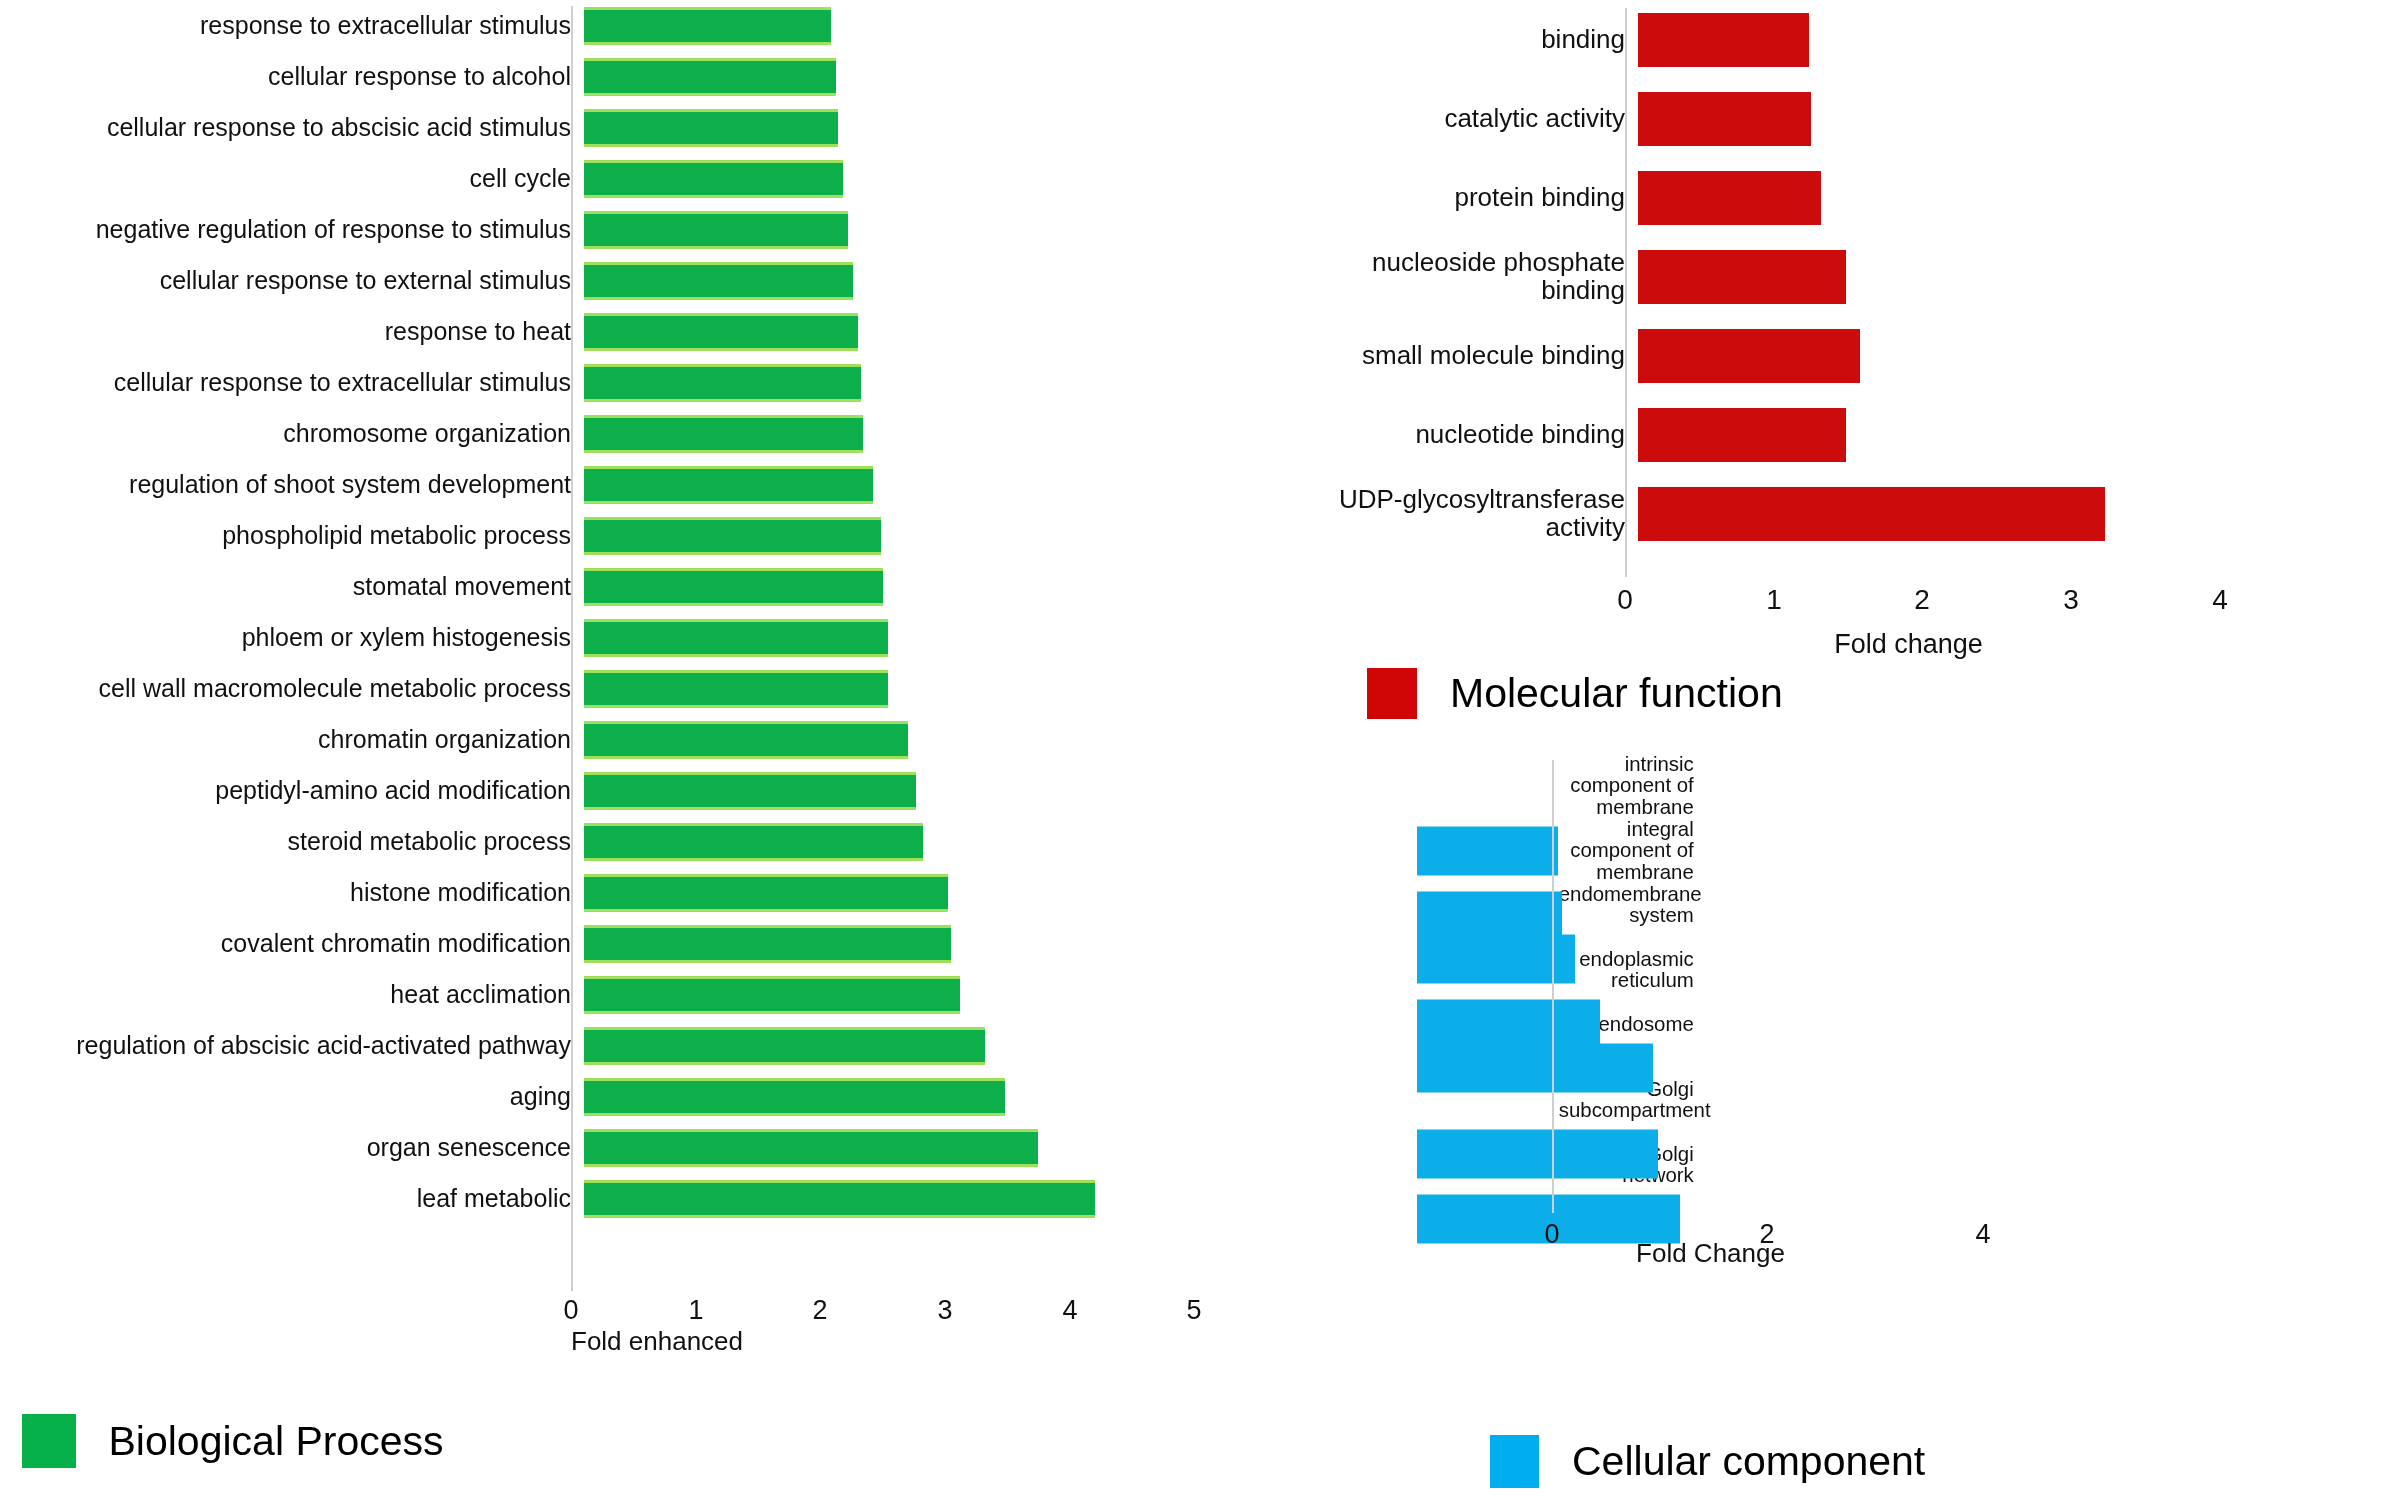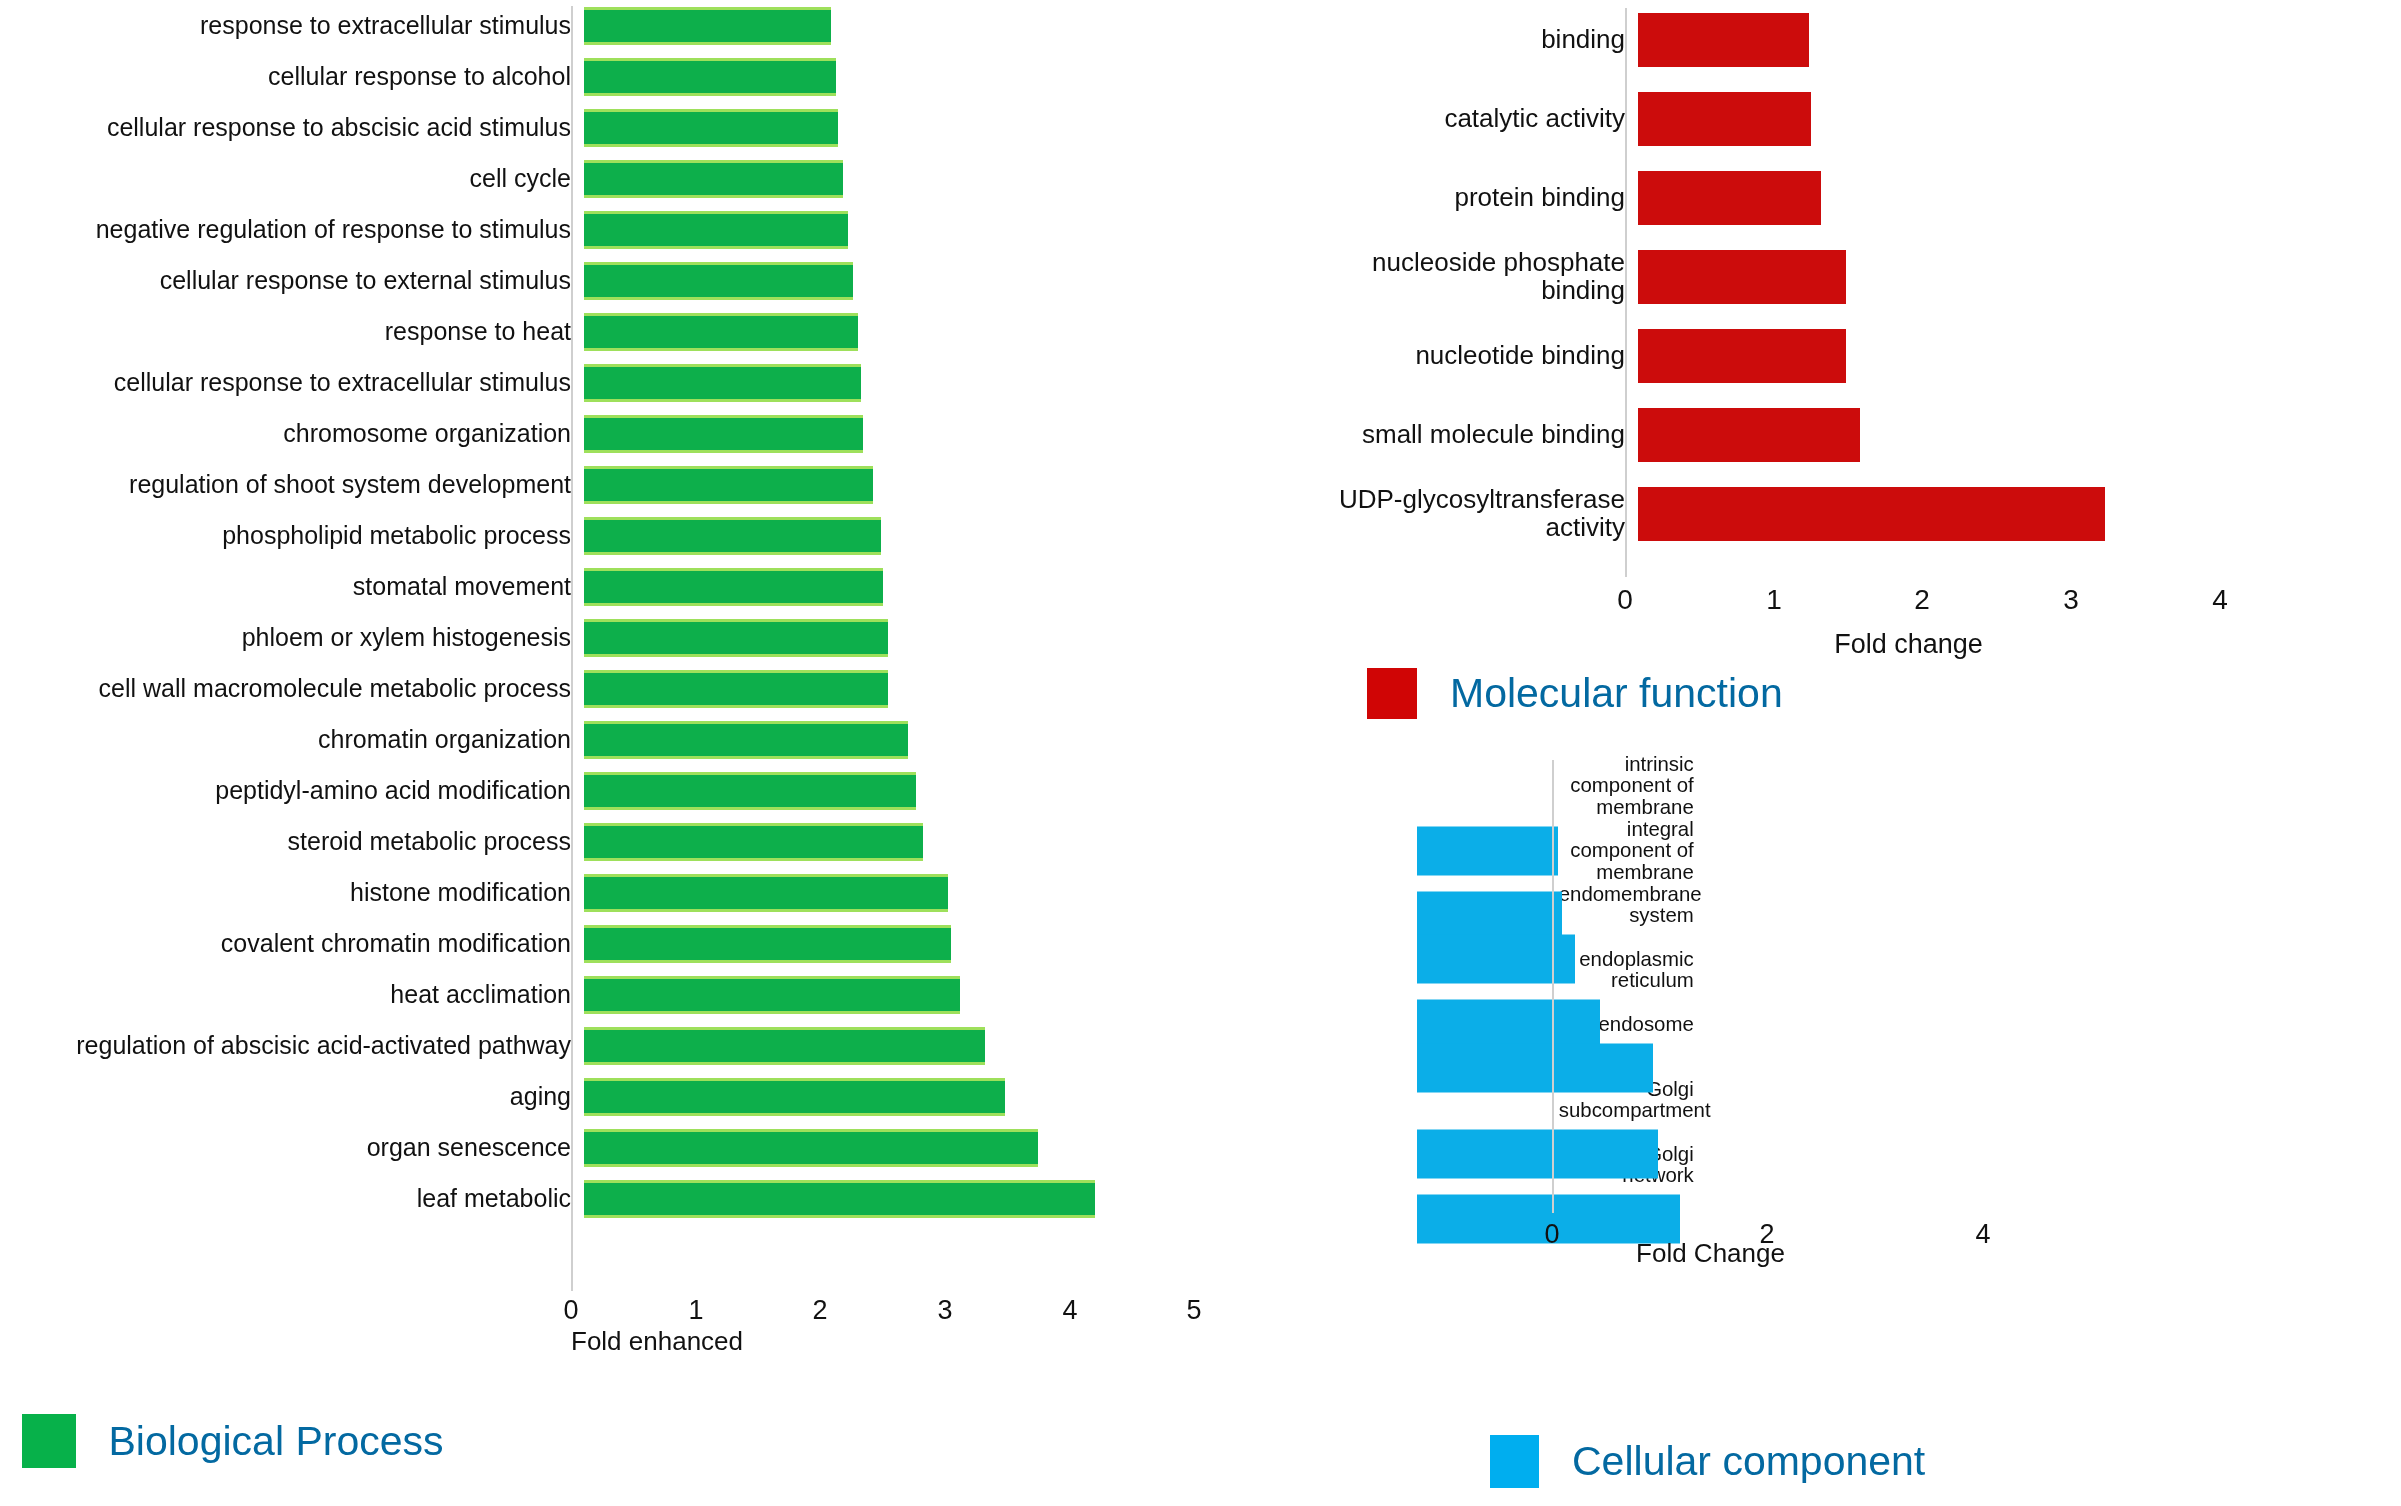--- a/index.html
+++ b/index.html
@@ -93,21 +93,21 @@
     position:absolute;top:0;font-size:27px;transform:translateX(-50%);color:#111;
   }
   #cc-xlabel{
     position:absolute;left:135px;top:484px;width:317px;
     text-align:center;font-size:26px;color:#111;
   }
 
   
   .legend{position:absolute;display:flex;align-items:center;}
   .legend .swatch{display:block;}
-  .legend .legend-text{margin-left:33px;color:#0369a1;white-space:nowrap;}
+  .legend .legend-text{margin-left:33px;color:#000000;white-space:nowrap;}
 
   #legend-bp{left:21.5px;top:1414px;}
   #legend-bp .swatch{width:54px;height:54px;background:#07B14A;}
   #legend-bp .legend-text{font-size:41px;}
 
   #legend-mf{left:1367px;top:668px;}
   #legend-mf .swatch{width:50px;height:51px;background:#D00505;}
   #legend-mf .legend-text{font-size:41px;}
 
   #legend-cc{left:1490px;top:1435px;}
@@ -298,29 +298,29 @@
             <div class="bar" style="width: 183px;"></div>
           </div>
         </div>
         <div class="row">
           <div class="row-label wrap">nucleoside phosphate binding</div>
           <div class="row-track">
             <div class="bar" style="width: 208px;"></div>
           </div>
         </div>
         <div class="row">
+          <div class="row-label wrap">small molecule binding</div>
+          <div class="row-track">
+            <div class="bar" style="width: 222px;"></div>
+          </div>
+        </div>
+        <div class="row">
           <div class="row-label wrap">nucleotide binding</div>
           <div class="row-track">
             <div class="bar" style="width: 208px;"></div>
-          </div>
-        </div>
-        <div class="row">
-          <div class="row-label wrap">small molecule binding</div>
-          <div class="row-track">
-            <div class="bar" style="width: 222px;"></div>
           </div>
         </div>
         <div class="row">
           <div class="row-label wrap">UDP-glycosyltransferase activity</div>
           <div class="row-track">
             <div class="bar" style="width: 467px;"></div>
           </div>
         </div>
       </div>
     <div id="mf-axisline"></div>

